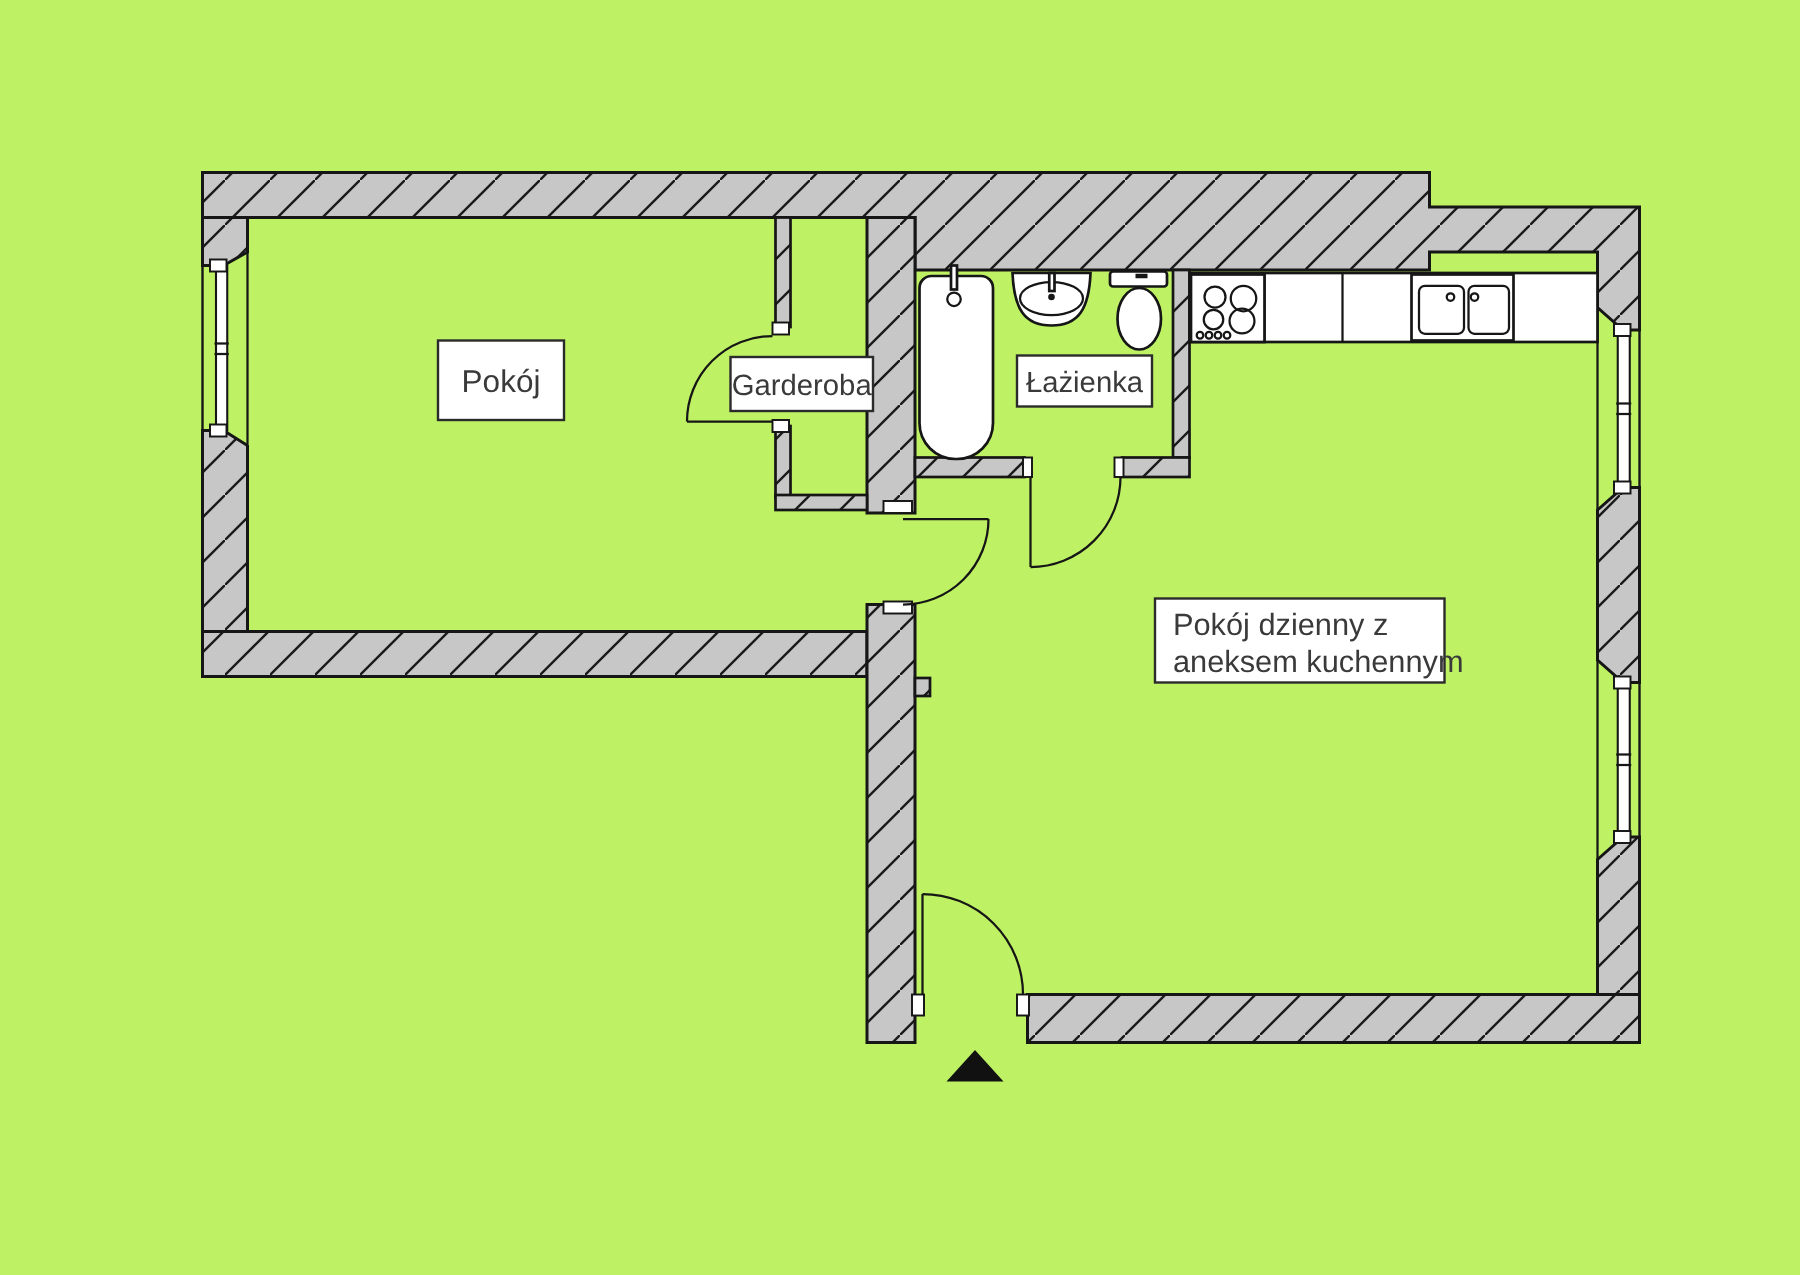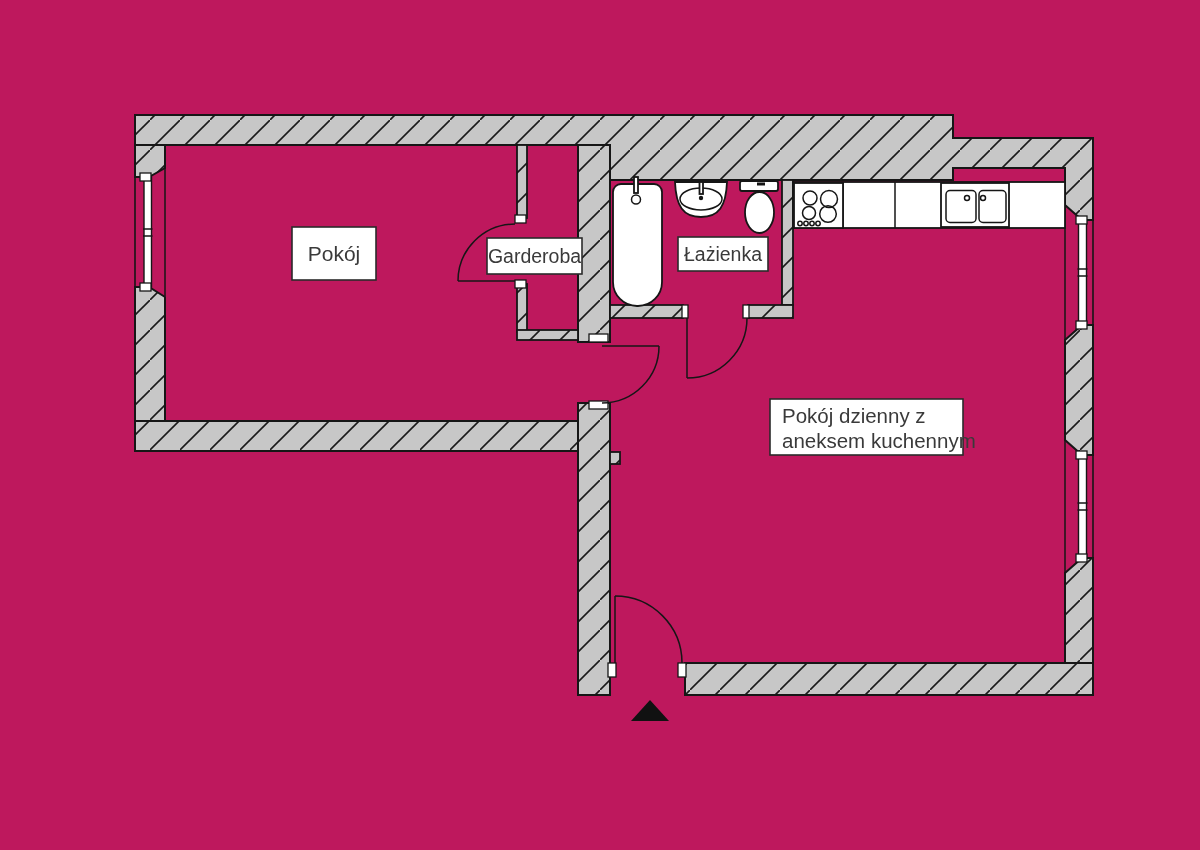--- a/index.html
+++ b/index.html
@@ -1,16 +1,16 @@
 <!DOCTYPE html>
 <html><head>
 <meta charset="utf-8">
 <style>
   html,body{margin:0;padding:0;background:#ffffff;}
-  .stage{width:1200px;height:850px;position:relative;background:#be185d;overflow:hidden;}
+  .stage{width:1200px;height:850px;position:relative;background:#bef264;overflow:hidden;}
   svg{display:block;}
   .wall{fill:url(#hatch);stroke:#161616;stroke-width:2;}
   .thinwall{fill:url(#hatch);stroke:#161616;stroke-width:1.8;}
   .fix{fill:#ffffff;stroke:#161616;stroke-width:1.8;}
   .fixthin{fill:none;stroke:#161616;stroke-width:1.5;}
   .arc{fill:none;stroke:#161616;stroke-width:1.5;}
   .leaf{stroke:#161616;stroke-width:1.5;}
   .jamb{fill:#ffffff;stroke:#161616;stroke-width:1.3;}
   .glz{fill:#ffffff;stroke:#161616;stroke-width:1.4;}
   .edge{stroke:#161616;stroke-width:1.6;}

